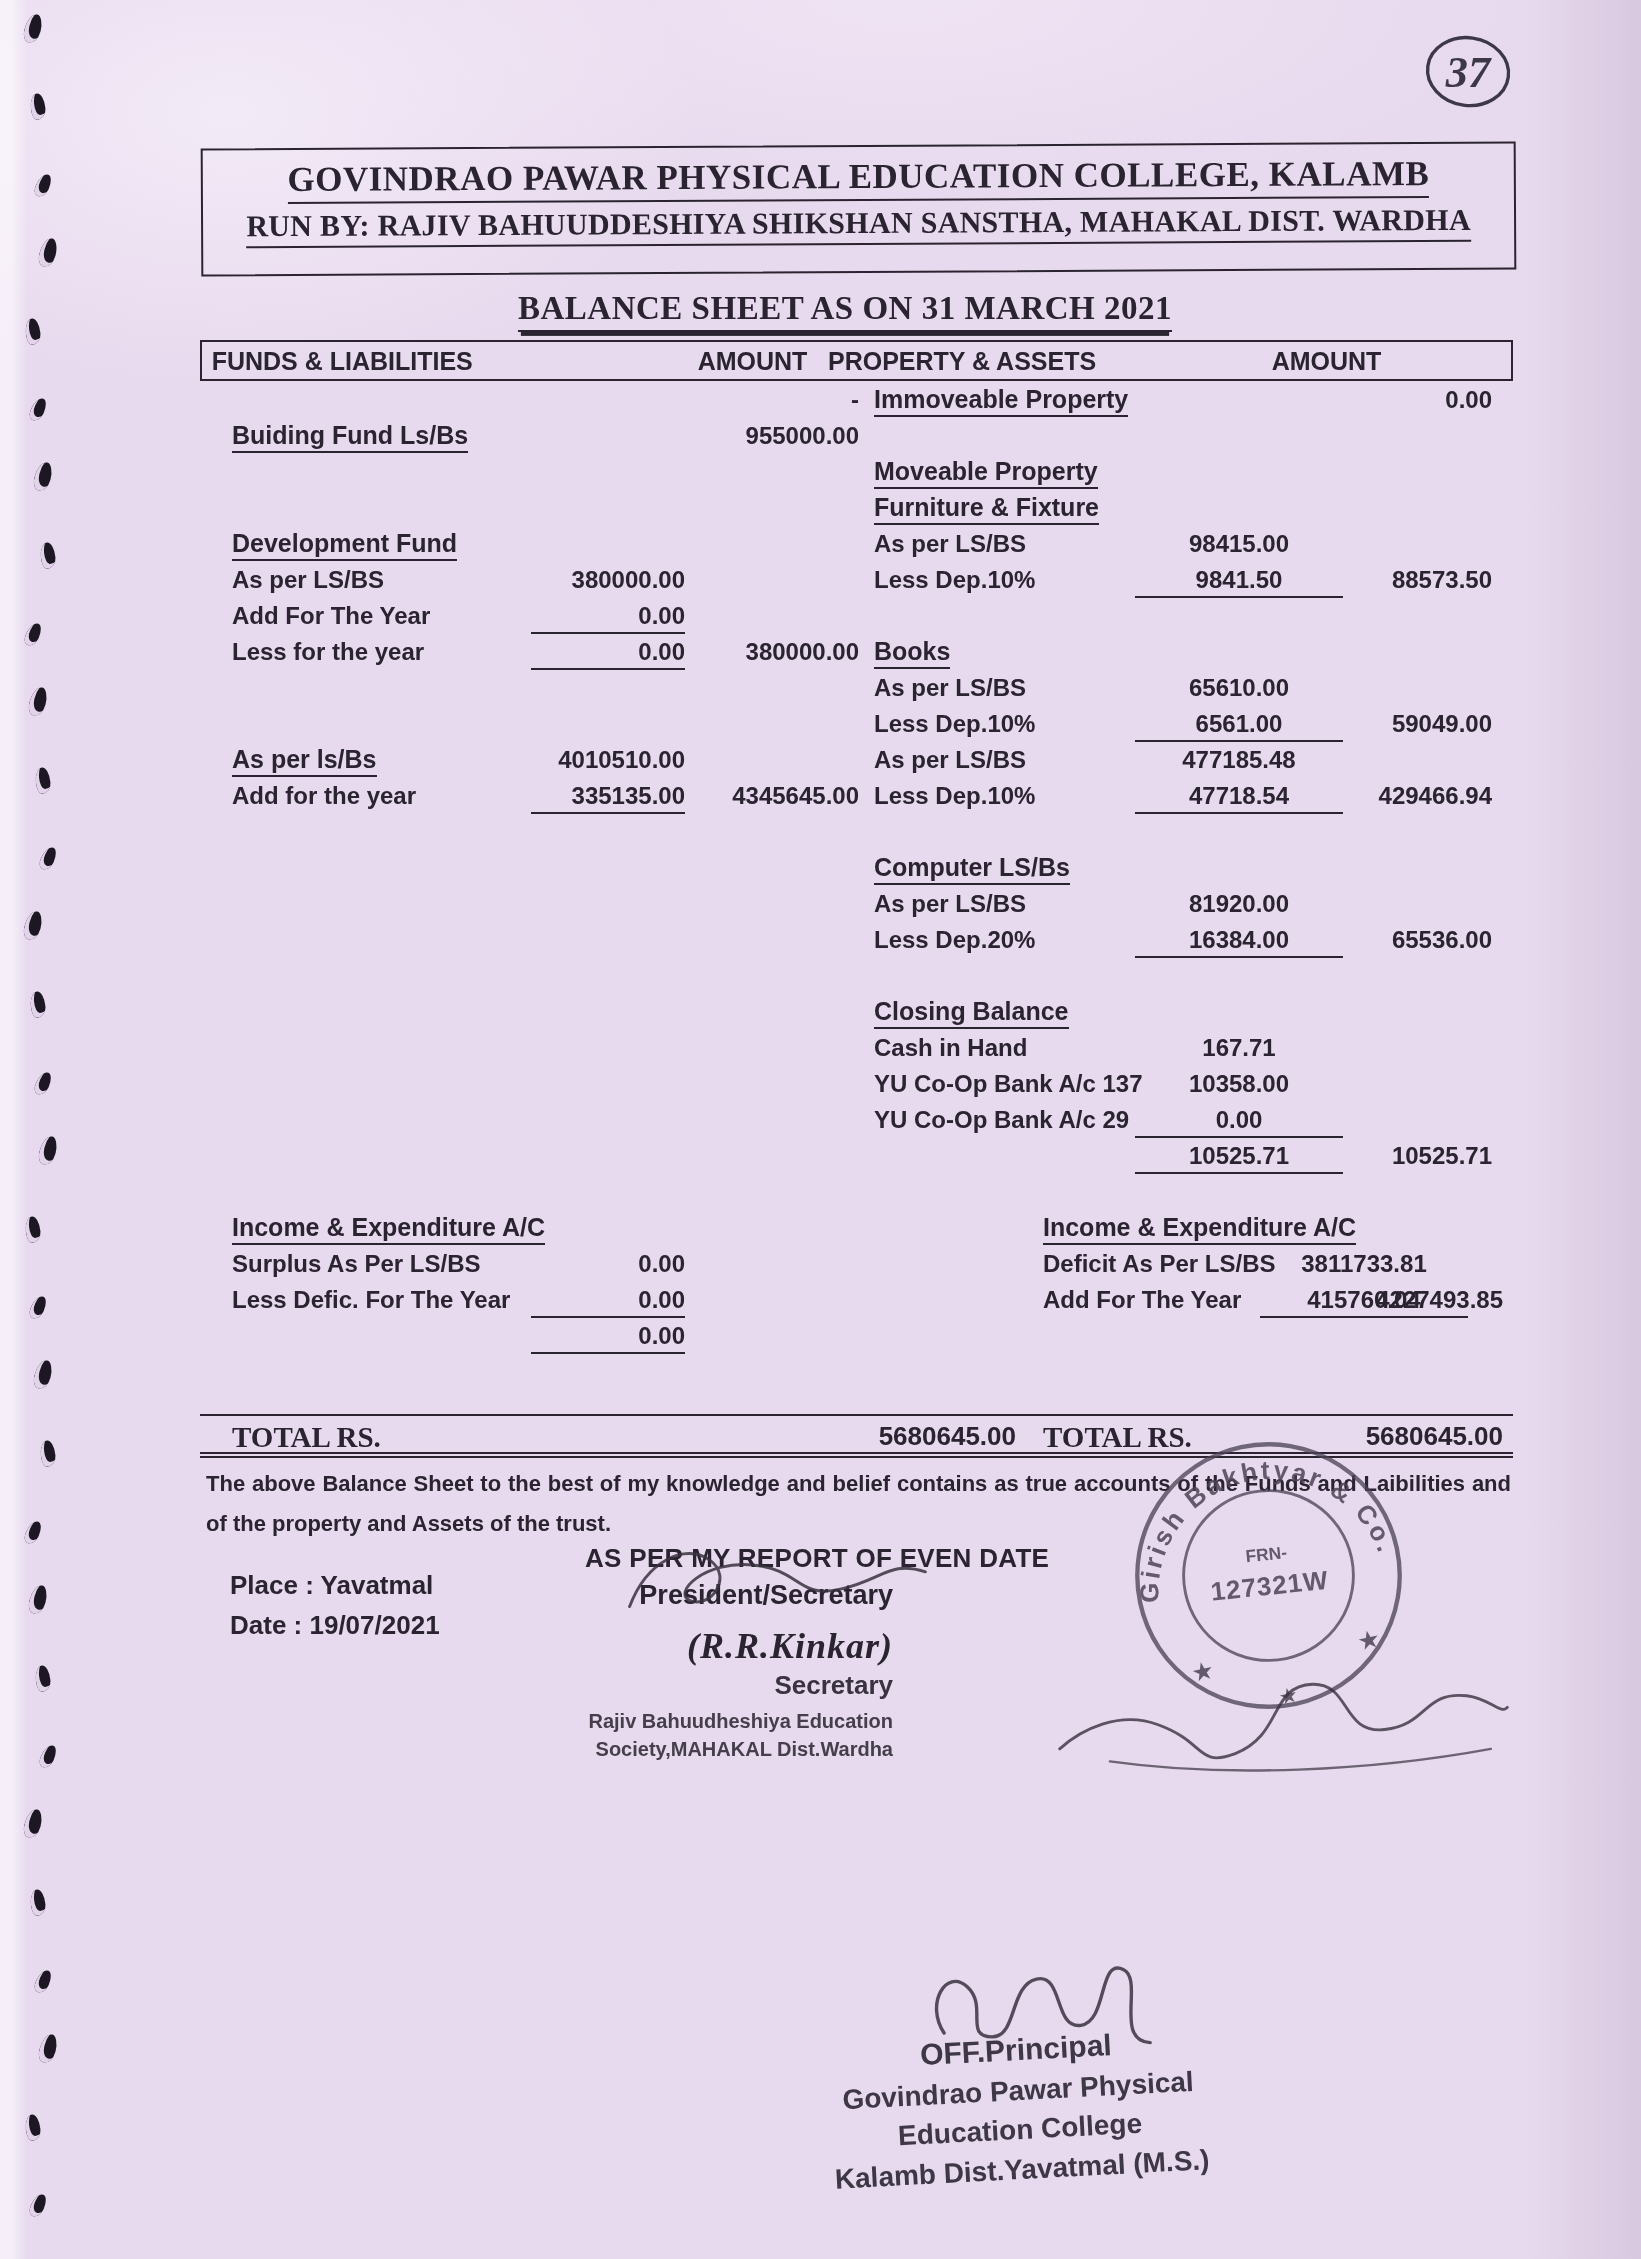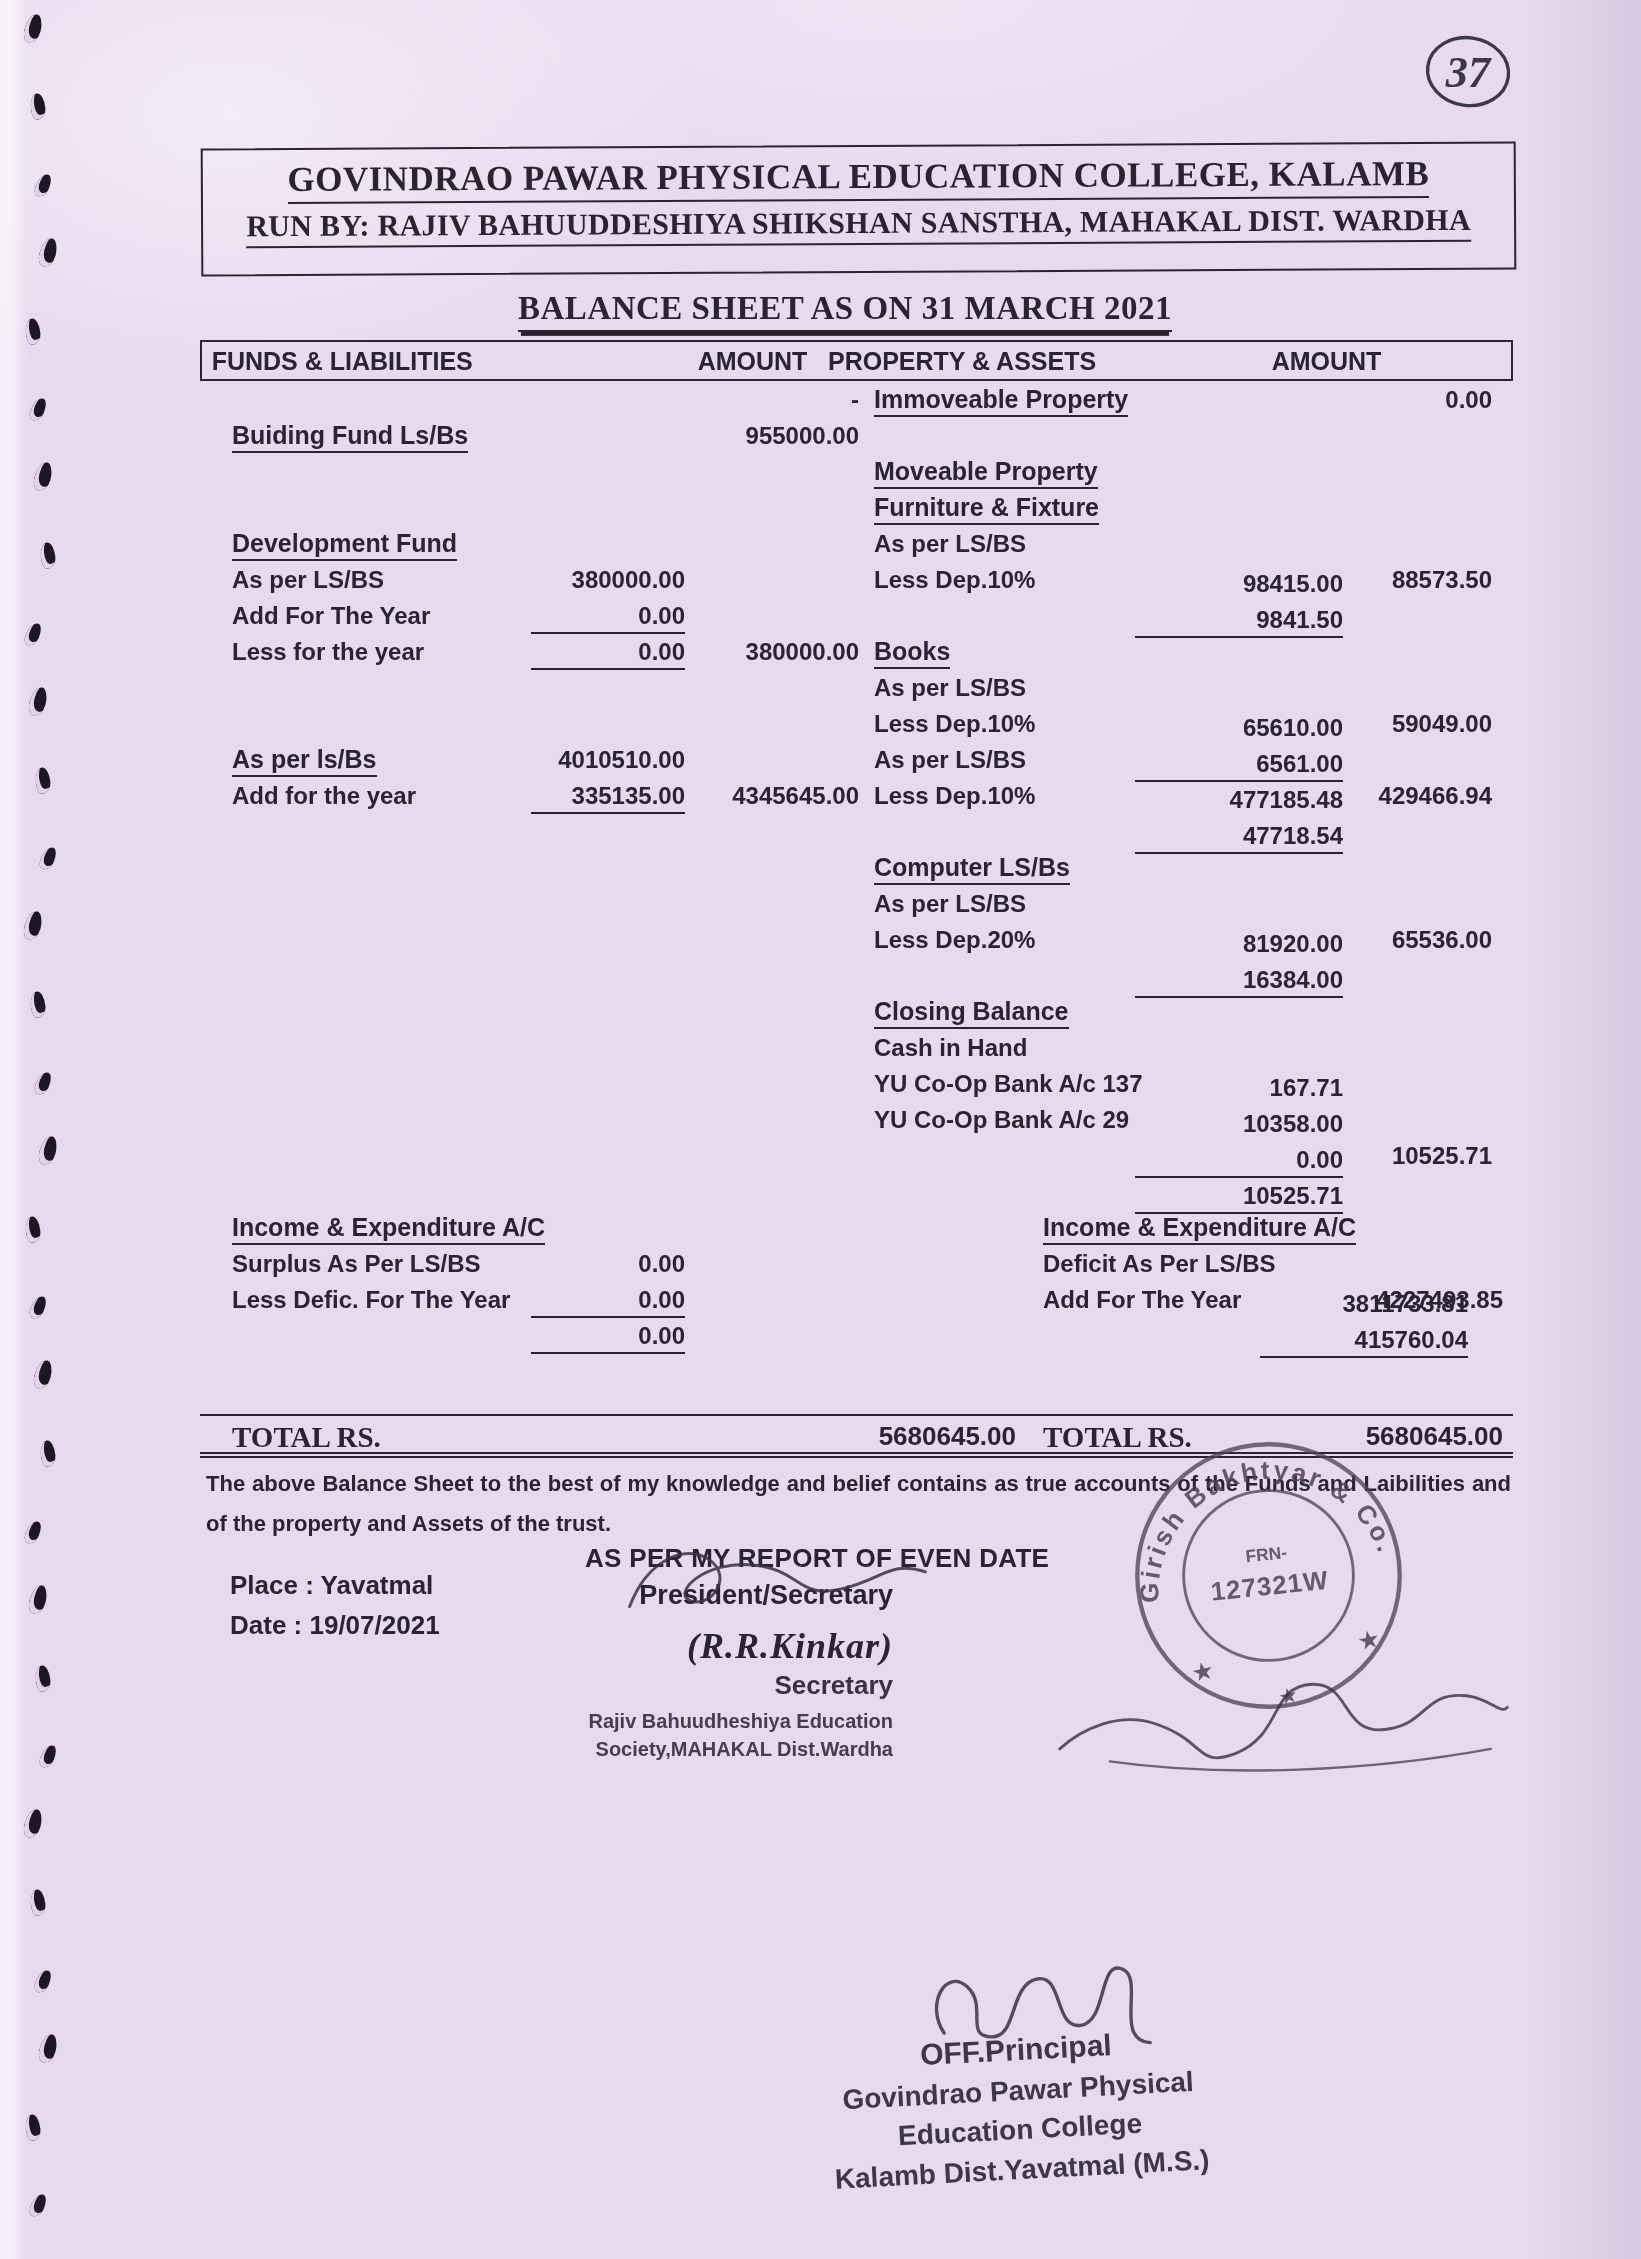--- a/index.html
+++ b/index.html
@@ -44,21 +44,21 @@
   .tbody{position:absolute;left:200px;top:383px;width:1313px;}
   .trow{position:relative;height:36px;}
   .c{position:absolute;top:1.9px;font-size:24px;line-height:29px;font-weight:700;
      color:#2a2330;white-space:nowrap;}
   .lab-l{left:32px;}
   .lab-r{left:674px;}
   .lab-r.ind-lab{left:843px;}
   .head{font-size:25px;border-bottom:2.9px solid #2a2330;padding-bottom:1px;}
   .in-l{left:331px;width:154px;text-align:right;}
   .out-l{left:490px;width:169px;text-align:right;}
-  .in-r{left:935px;width:208px;text-align:right;margin-top:40px;}
+  .in-r{left:935px;width:208px;text-align:center;}
   .in-r.ind-in{left:1060px;}
   .out-r{left:1123px;width:169px;text-align:right;}
   .out-r.ind-out{left:1134px;}
   .u{border-bottom:2.9px solid #2a2330;padding-bottom:1.9px;}
   
   .totalrow{position:absolute;left:200px;top:1414px;width:1313px;height:44px;
         border-top:2.9px solid #2b2430;border-bottom:6.8px double #2b2430;box-sizing:border-box;}
   .totalrow span{position:absolute;top:4.8px;white-space:nowrap;}
   .t-lab{font-family:"Liberation Serif",serif;font-weight:700;font-size:29px;}
   .t-lab-l{left:32px;}

